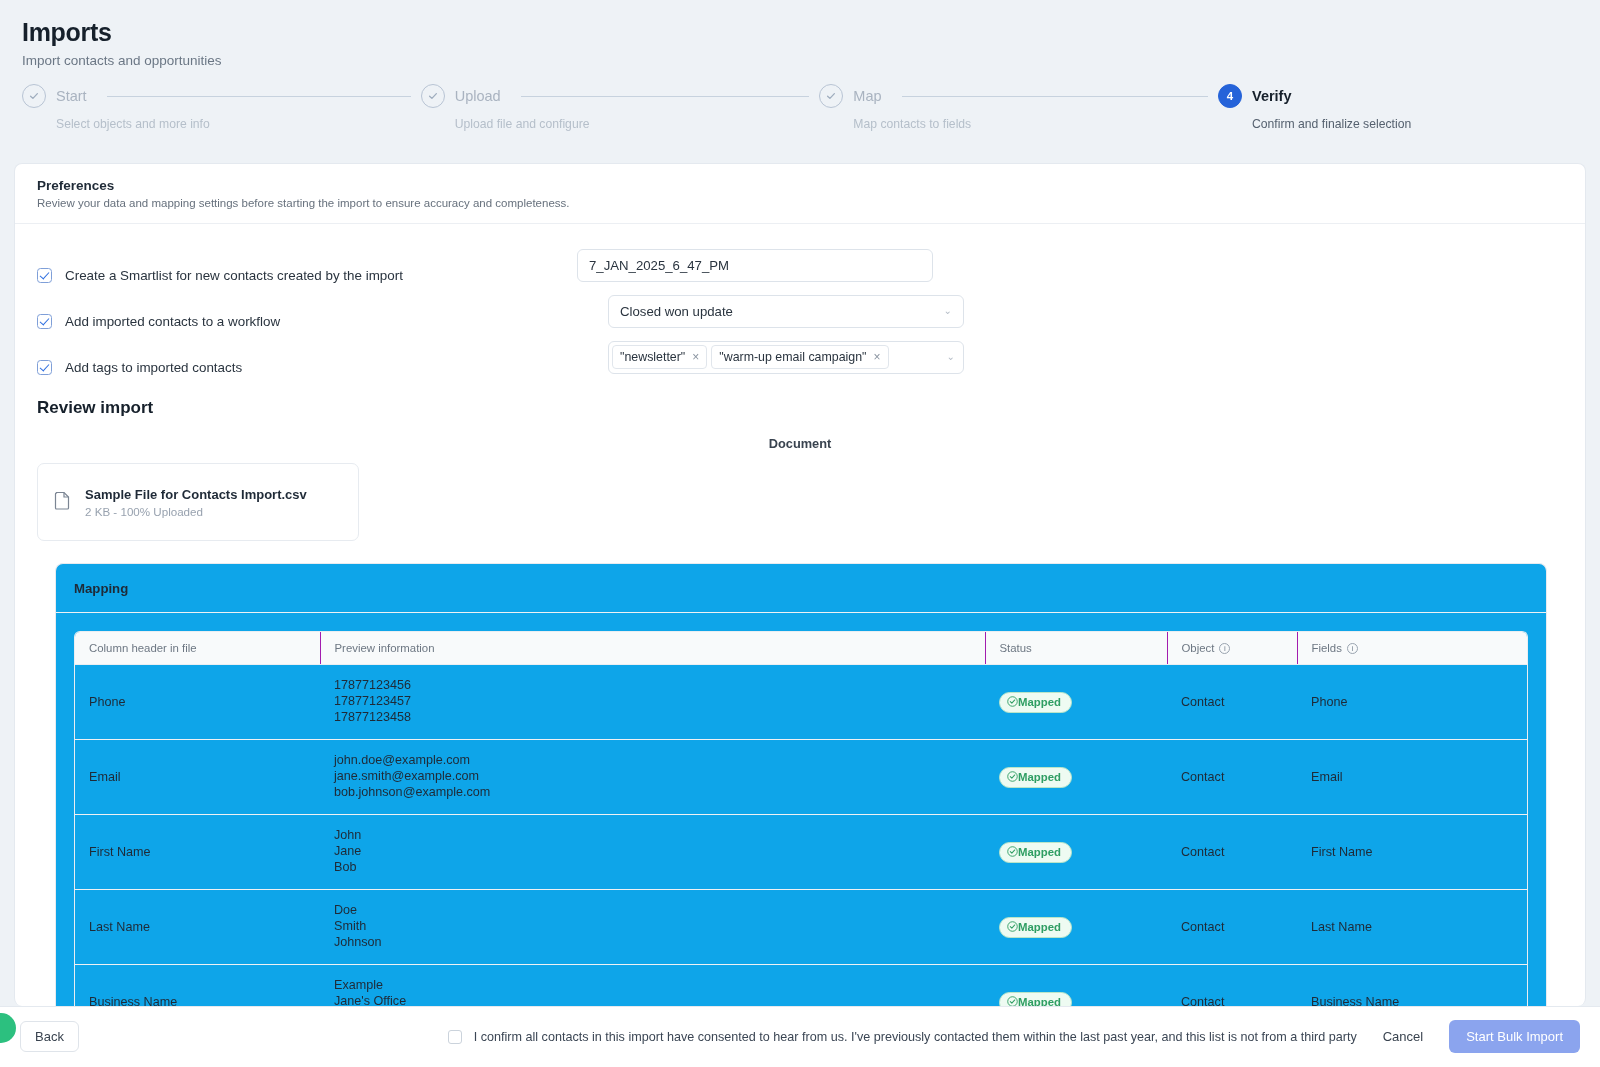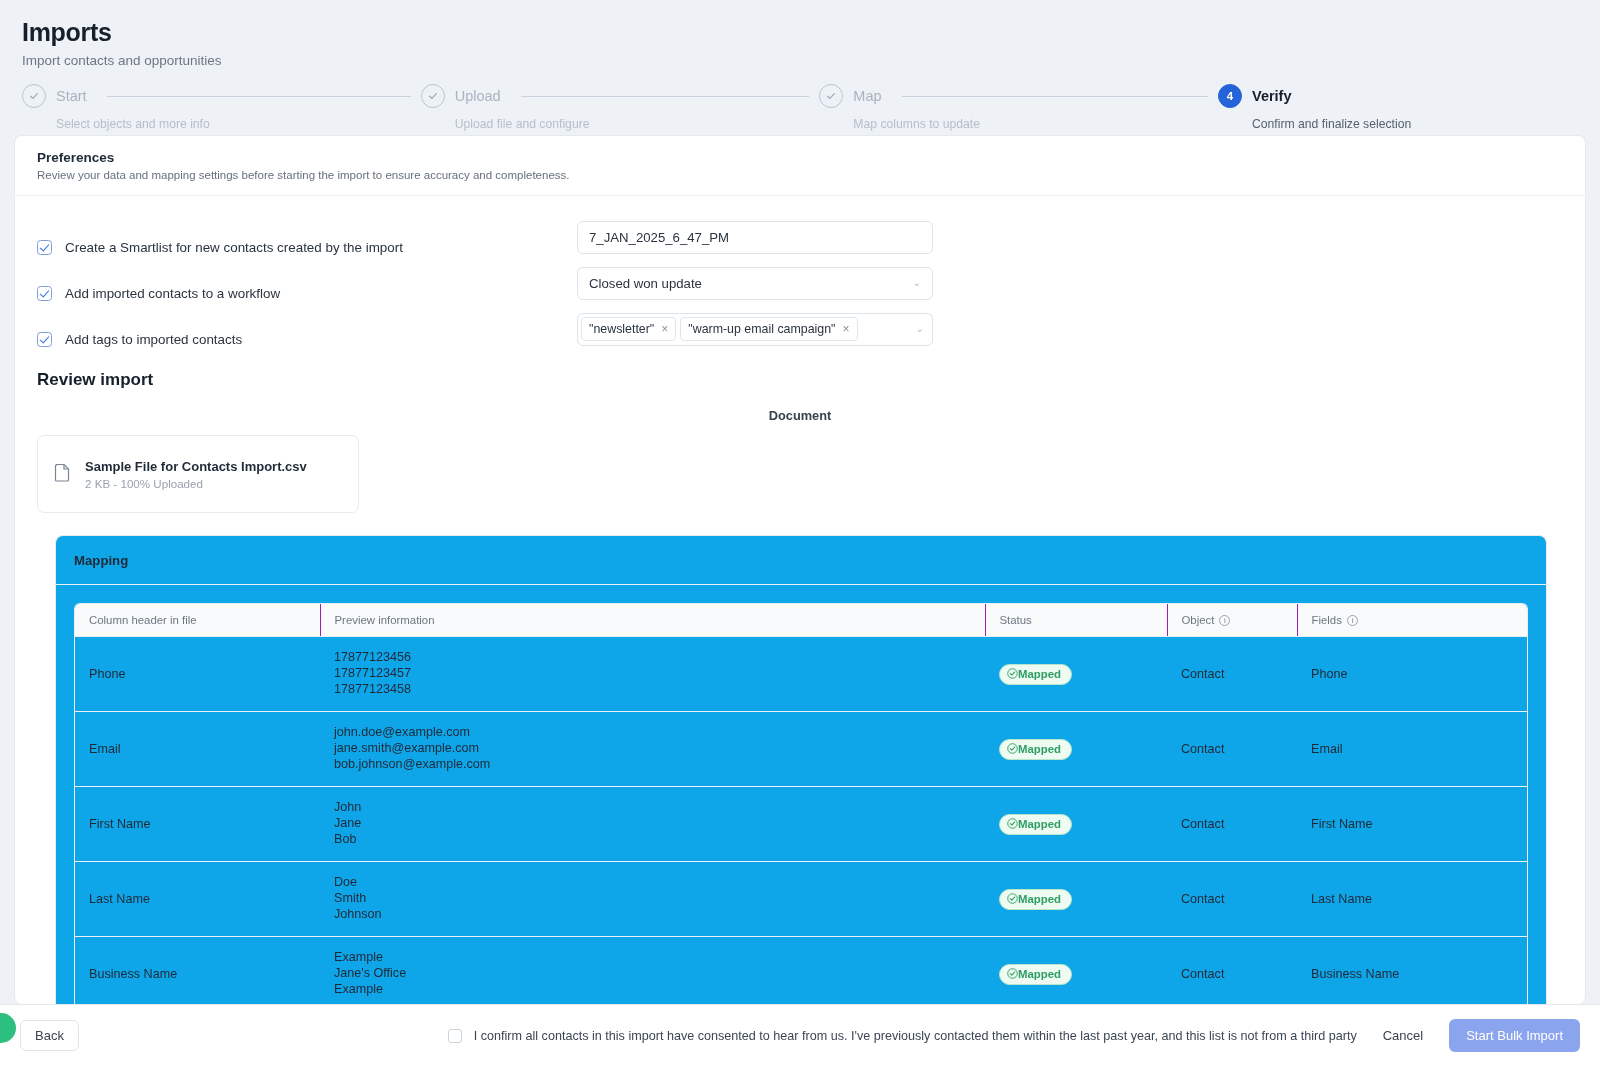--- a/index.html
+++ b/index.html
@@ -11,21 +11,21 @@
     overflow: hidden;
   }
   .app { position: relative; width: 1600px; height: 1067px; display: flex; flex-direction: column; }
 
   
   .page-head { padding: 18px 22px 0 22px; }
   .page-title { font-size: 25px; font-weight: 700; letter-spacing: -0.3px; color: #16202b; }
   .page-sub { font-size: 13.5px; color: #6b7785; margin-top: 6px; }
 
   
-  .stepper { position: relative; display: flex; padding: 16px 22px 4px 22px; }
+  .stepper { position: relative; display: flex; padding: 16px 22px 32px 22px; }
   .step { position: relative; flex: 1; min-width: 0; }
   .step:last-child { flex: 0 0 auto; width: 360px; }
   .step-top { display: flex; align-items: center; gap: 10px; }
   .bullet {
     width: 24px; height: 24px; border-radius: 50%;
     display: flex; align-items: center; justify-content: center;
     flex: 0 0 24px; font-size: 11.5px; font-weight: 700;
   }
   .bullet.done { border: 1.4px solid #b8c4d4; background: #eef2f6; color: #97a4b4; }
   .bullet.active { background: #2563d9; color: #fff; border: 1.4px solid #2563d9; }
@@ -62,21 +62,21 @@
   }
   .pref-label { font-size: 13.4px; color: #2a343f; }
   .pref-ctrl { width: 356px; }
 
   .txtfield, .selfield, .tagfield {
     width: 100%; height: 33px; border: 1px solid #dde3ea; border-radius: 6px;
     background: #fff; font-size: 13.2px; color: #2a343f;
     display: flex; align-items: center; padding: 0 11px;
     font-family: "Liberation Sans", sans-serif;
   }
-  .selfield, .tagfield { justify-content: space-between; }
+  .selfield, .tagfield { justify-content: space-between; margin-left: 31px; }
   .chev { color: #b4bcc6; font-size: 10px; line-height: 1; padding-left: 6px; }
   .tagfield { padding: 0 8px 0 3px; gap: 4px; }
   .tags { display: flex; gap: 4px; align-items: center; flex: 1 1 auto; overflow: hidden; }
   .tag {
     display: flex; align-items: center; gap: 7px;
     border: 1px solid #e1e6ec; border-radius: 4px;
     background: #fff; padding: 4px 7px; font-size: 12.4px; color: #2a343f; white-space: nowrap;
   }
   .tag .x { color: #8a94a0; font-size: 12px; cursor: pointer; }
 
@@ -195,21 +195,21 @@
       <div class="step">
         <div class="step-top">
           <div class="bullet done">
             <svg width="10" height="10" viewBox="0 0 10 10">
               <path d="M1.6 5.2L3.9 7.4L8.4 2.6" stroke="#9fadbe" stroke-width="1.3" fill="none" stroke-linecap="round" stroke-linejoin="round"></path>
             </svg>
           </div>
           <span class="step-label">Map</span>
           <div class="step-line"></div>
         </div>
-        <div class="step-desc">Map columns to update</div>
+        <div class="step-desc">Map contacts to fields</div>
       </div>
       <div class="step is-active">
         <div class="step-top">
           <div class="bullet active">4</div>
           <span class="step-label">Verify</span>
         </div>
         <div class="step-desc">Confirm and finalize selection</div>
       </div>
     </div>
 

